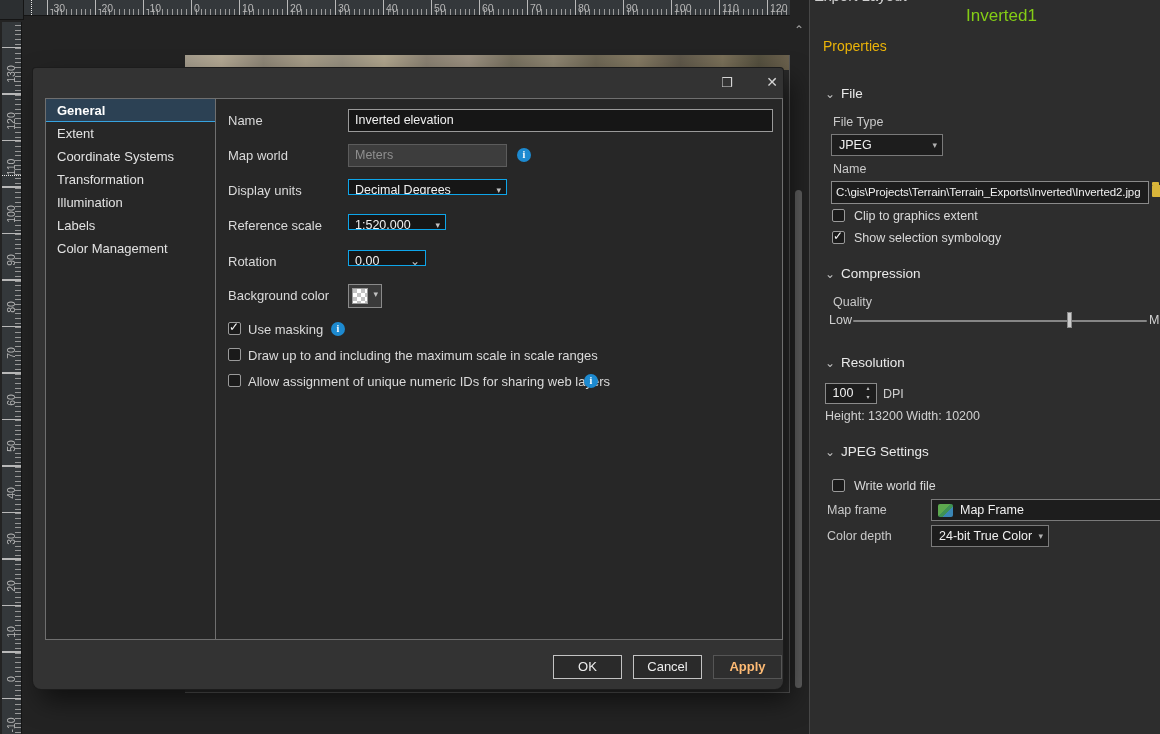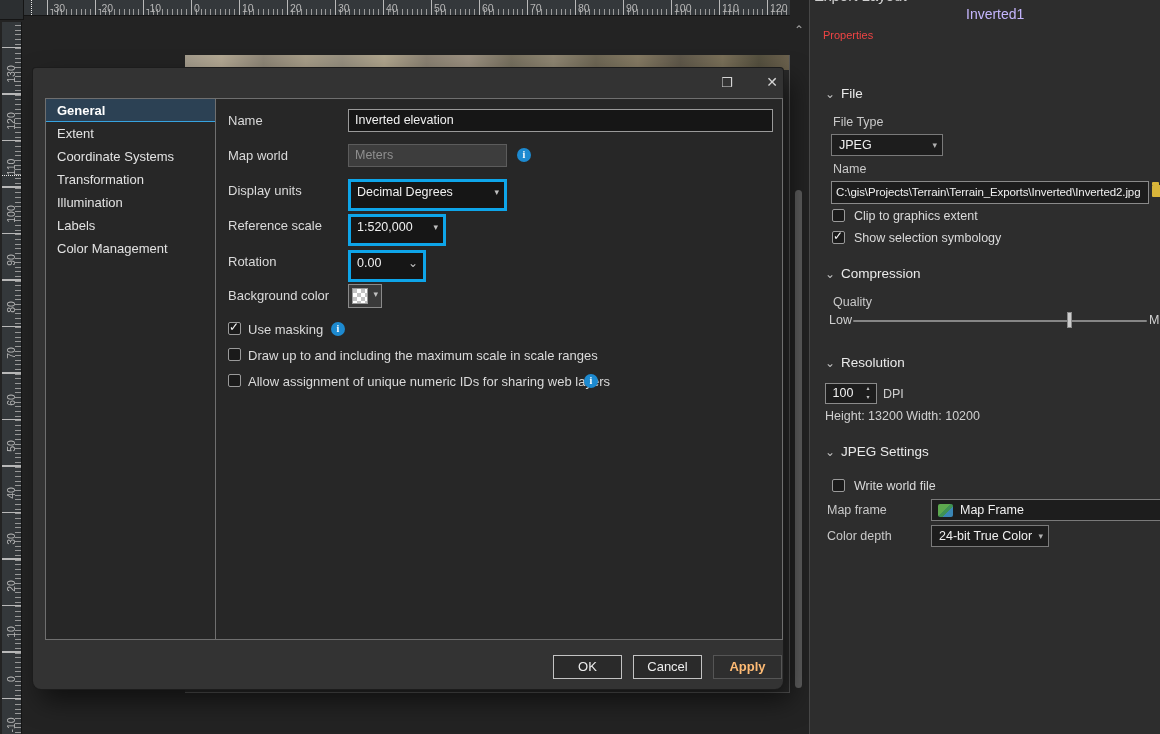--- a/index.html
+++ b/index.html
@@ -46,22 +46,22 @@
 
   .tab-panel { position:absolute; left:12px; top:30px; width:180px; height:542px; background:#272727; border:1px solid #6f6f6f; }
   .tab { height:23px; line-height:23px; padding-left:11px; font-size:13px; color:#e2e2e2; white-space:nowrap; }
   .tab.selected { background:#2c4154; border-bottom:1px solid #36a3e0; font-weight:bold; color:#ffffff; }
 
   .content-panel { position:absolute; left:182px; top:30px; width:568px; height:542px; background:#272727; border:1px solid #6f6f6f; }
   .flabel { position:absolute; left:12px; font-size:13px; color:#dadada; white-space:nowrap; }
   .tinput { position:absolute; background:#161616; border:1px solid #9a9a9a; color:#f0f0f0;
       font-size:12.5px; font-family:"Liberation Sans",sans-serif; padding:0 6px; height:23px; line-height:21px; white-space:nowrap; overflow:hidden; }
   .tinput.disabled { background:#3d3d3d; color:#8f8f8f; border-color:#5c5c5c; }
-  .combo { position:absolute; background:#161616; border:3px solid #0ea5e9; color:#f0f0f0;
-      font-size:12.5px; height:32px; line-height:21px; padding:0 18px 0 6px; white-space:nowrap; overflow:hidden; }
+  .combo { position:absolute; background:#161616; border:1px solid #0ea5e9; color:#f0f0f0;
+      font-size:12.5px; height:16px; line-height:21px; padding:0 18px 0 6px; white-space:nowrap; overflow:hidden; }
   .combo .caret { position:absolute; right:5px; top:0; line-height:21px; font-size:9px; color:#c0c0c0; }
   .combo .caret.thin { font-size:12px; }
   .swatch-btn { position:absolute; width:34px; height:24px; background:#3a3a3a; border:1px solid #8a8a8a; }
   .swatch { position:absolute; left:3px; top:3px; width:16px; height:16px; border:1px solid #9a9a9a;
       background:repeating-conic-gradient(#ffffff 0 25%, #c3c3c3 0 50%); background-size:8px 8px; }
   .swatch-btn .caret { position:absolute; right:3px; top:4px; font-size:9px; color:#c0c0c0; }
 
   .cb { position:absolute; height:14px; }
   .cb .box { position:absolute; left:0; top:0; width:13px; height:13px; background:#1a1a1a; border:1px solid #9a9a9a; border-radius:2px; }
   .cb .box .check { display:none; position:absolute; left:0px; top:-3px; color:#f2f2f2; font-size:12px; }
@@ -72,22 +72,22 @@
       font-size:10px; line-height:14px; color:#ffffff; font-weight:bold; font-family:"Liberation Serif",serif; }
 
   .dlg-btn { position:absolute; top:587px; width:69px; height:24px; background:#2a2a2a; border:1px solid #c3c3c3;
       color:#eeeeee; font-size:13px; text-align:center; line-height:22px; }
   .dlg-btn.disabled { border-color:#555555; color:#fdba74; background:#2e2e2e;font-weight:bold; }
 
   
   .right-panel { position:absolute; left:809px; top:0; width:351px; height:734px; background:#2d2d2d;
       border-left:1px solid #474747; overflow:hidden; }
   .rp-clipped { position:absolute; left:4px; top:-13px; font-size:15px; color:#cfcfcf; }
-  .rp-doc-title { position:absolute; left:156px; top:6px; font-size:14px; color:#c4b5fd; }
-  .rp-properties { position:absolute; left:13px; top:29px; font-size:11px; color:#ef4444; }
+  .rp-doc-title { position:absolute; left:156px; top:6px; font-size:17px; color:#84cc16; }
+  .rp-properties { position:absolute; left:13px; top:38px; font-size:14px; color:#eab308; }
   .section-hdr { position:absolute; left:15px; font-size:13.5px; color:#eaeaea; white-space:nowrap; }
   .section-hdr .exp { color:#bdbdbd; font-size:12px; margin-right:6px; }
   .rp-label { position:absolute; font-size:12.5px; color:#c9c9c9; white-space:nowrap; }
   .rp-input { position:absolute; background:#1d1d1d; border:1px solid #8a8a8a; color:#f0f0f0;
       font-size:11.5px; height:23px; line-height:21px; padding:0 4px; white-space:nowrap; overflow:hidden; letter-spacing:-0.1px; }
   .rp-combo { position:absolute; background:#1d1d1d; border:1px solid #7a7a7a; color:#f0f0f0;
       font-size:12.5px; height:22px; line-height:20px; padding:0 16px 0 7px; white-space:nowrap; overflow:hidden; }
   .rp-combo .caret { position:absolute; right:5px; top:0; line-height:20px; font-size:9px; color:#b0b0b0; }
   .folder-icon { position:absolute; left:342px; top:185px; width:16px; height:12px; background:#d9b53a; border-radius:1px; }
   .folder-icon::before { content:""; position:absolute; left:0; top:-3px; width:7px; height:3px; background:#d9b53a; border-radius:1px 1px 0 0; }

